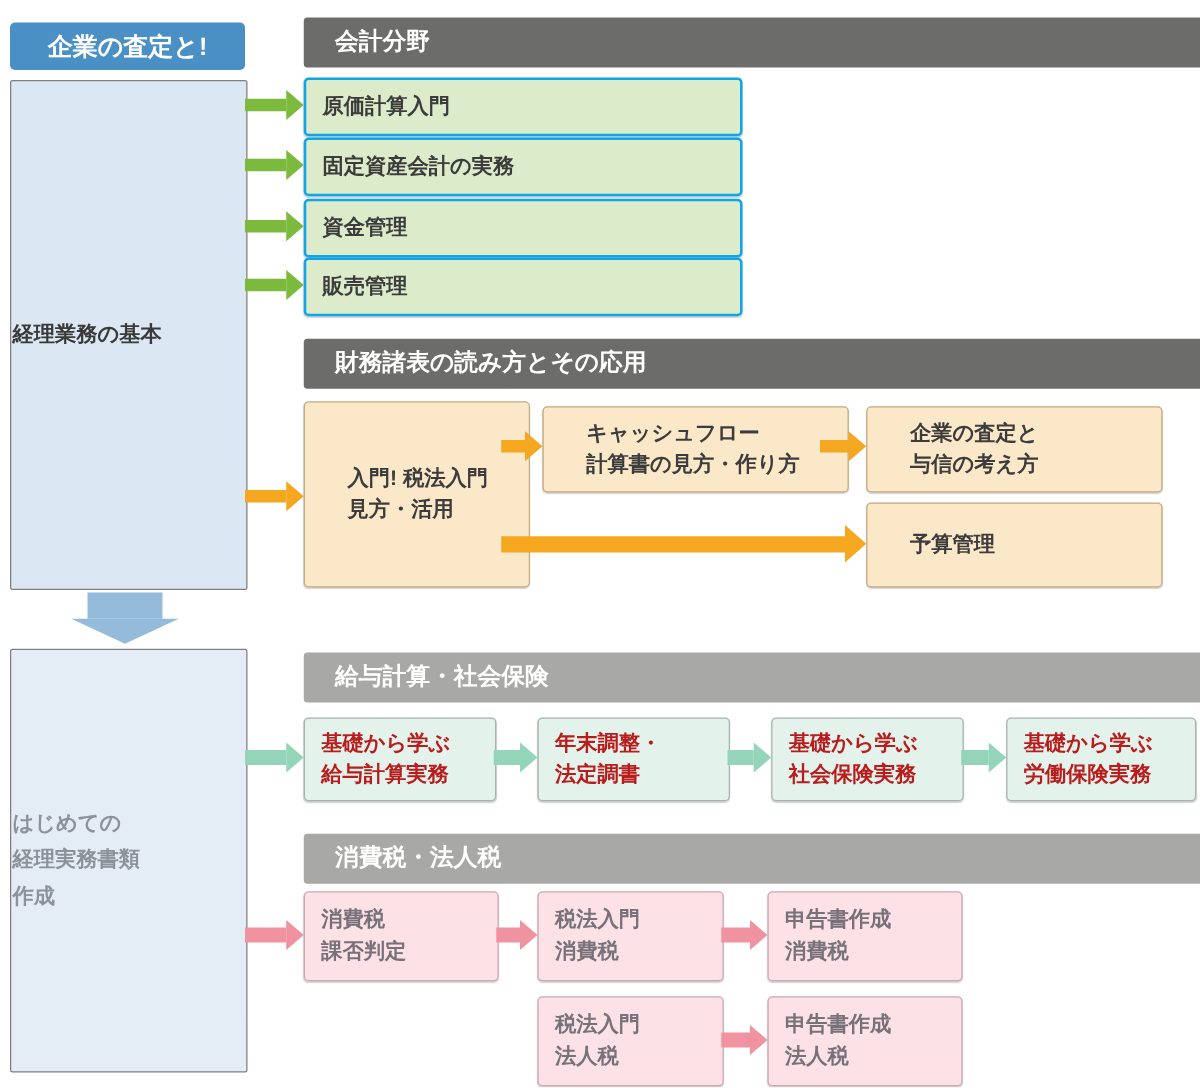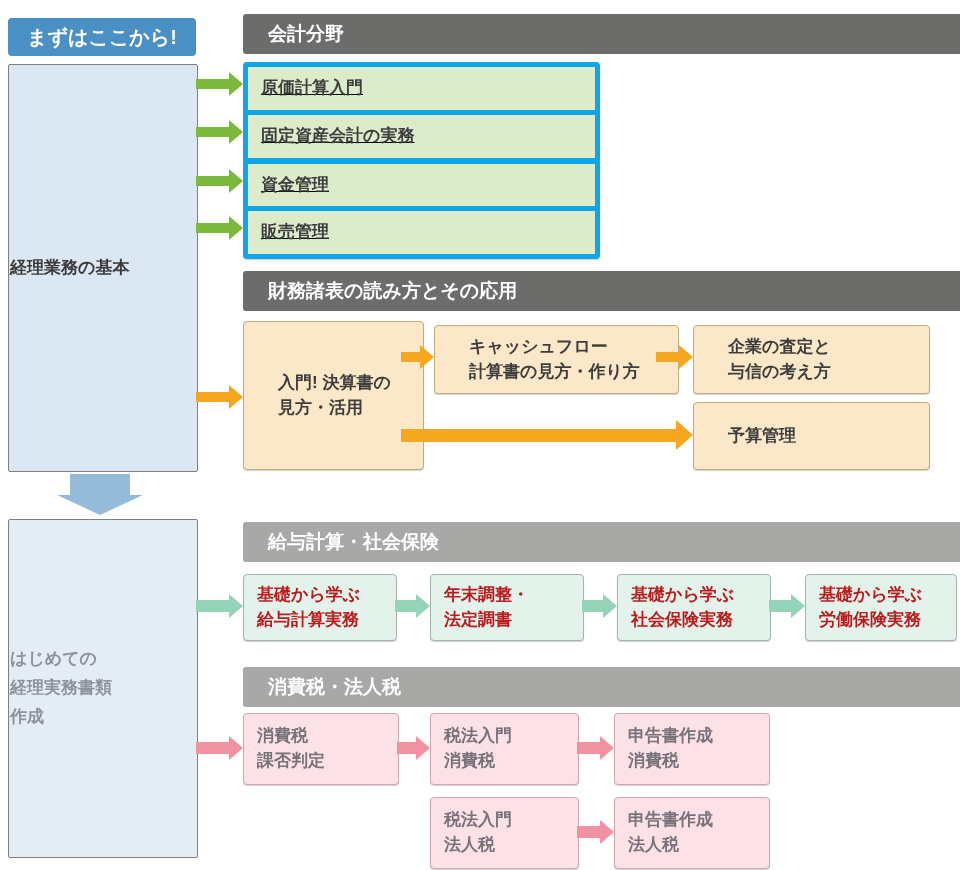--- a/index.html
+++ b/index.html
@@ -43,21 +43,21 @@
   .sec-dark{background:var(--header-dark-gray);}
   .sec-light{background:var(--header-light-gray);}
 
   
   .course-box{
     position:absolute;border-radius:4px;display:flex;align-items:center;
     box-shadow:0 1px 1px rgba(0,0,0,0.18);
   }
   .course-box .label{font-size:17px;font-weight:bold;line-height:1.45;padding-left:13px;padding-right:6px;}
 
-  .green-box{background:var(--accounting-box-green);border:5px solid #0ea5e9;text-decoration:underline;}
+  .green-box{background:var(--accounting-box-green);border:2px solid #0ea5e9;}
   .green-box .label{color:#3c3c3c;}
   .orange-box{background:var(--financial-box-orange);border:1px solid #c3ab7c;padding-left:21px;}
   .orange-box .label{color:#3c3c3c;}
   .mint-box{background:var(--payroll-box-mint);border:1px solid #a5b5ab;}
   .mint-box .label{color:#b91c1c;}
   .pink-box{background:var(--tax-box-pink);border:1px solid #cfa7b2;}
   .pink-box .label{color:#77727a;}
 
   
   .harrow{position:absolute;height:24px;display:flex;align-items:center;}
@@ -71,21 +71,21 @@
   .green-a{color:var(--accounting-arrow-green);}
   .orange-a{color:var(--financial-arrow-orange);}
   .mint-a{color:var(--payroll-arrow-mint);}
   .pink-a{color:var(--tax-arrow-pink);}
 </style>
 </head>
 <body>
 
 <div class="canvas">
 
-  <div class="start-banner">まずはここから!</div>
+  <div class="start-banner">企業の査定と!</div>
 
   <div class="big-box box-a">
     <span class="label">経理業務の基本</span>
   </div>
 
   <div class="down-arrow">
     <i class="da-shaft"></i>
     <i class="da-head"></i>
   </div>
 
@@ -123,21 +123,21 @@
     <i class="head"></i>
   </div>
   <div class="harrow green-a" style="left:196px;top:216px;width:47px">
     <i class="shaft"></i>
     <i class="head"></i>
   </div>
 
   <div class="sec-header sec-dark" style="top:271px">財務諸表の読み方とその応用</div>
 
   <div class="course-box orange-box" style="left:243px;top:321px;width:158px;height:147px">
-    <span class="label">入門! 決算書の
+    <span class="label">入門! 税法入門
 見方・活用</span>
   </div>
   <div class="course-box orange-box" style="left:434px;top:325px;width:222px;height:67px">
     <span class="label">キャッシュフロー
 計算書の見方・作り方</span>
   </div>
   <div class="course-box orange-box" style="left:693px;top:325px;width:214px;height:67px">
     <span class="label">企業の査定と
 与信の考え方</span>
   </div>

